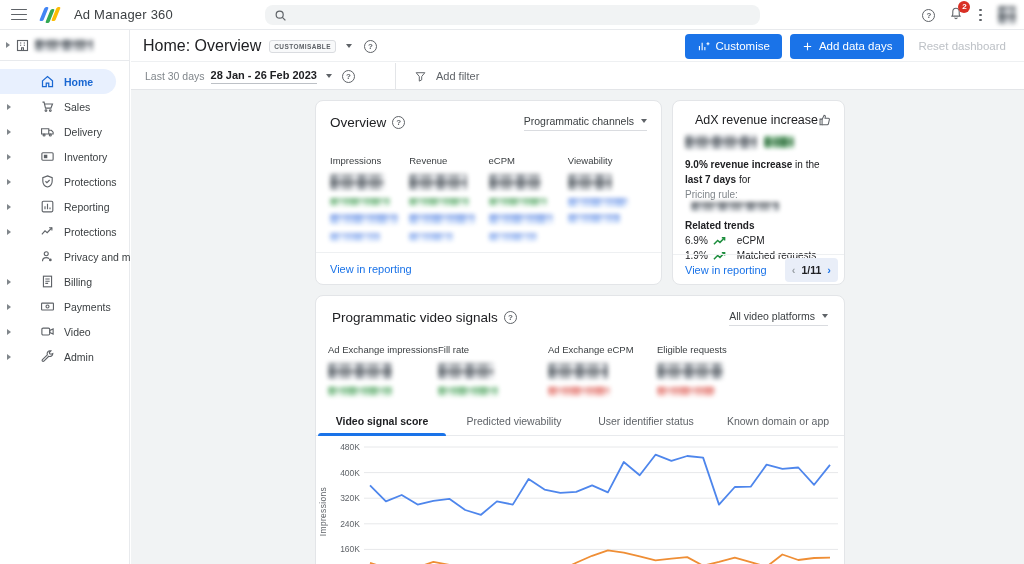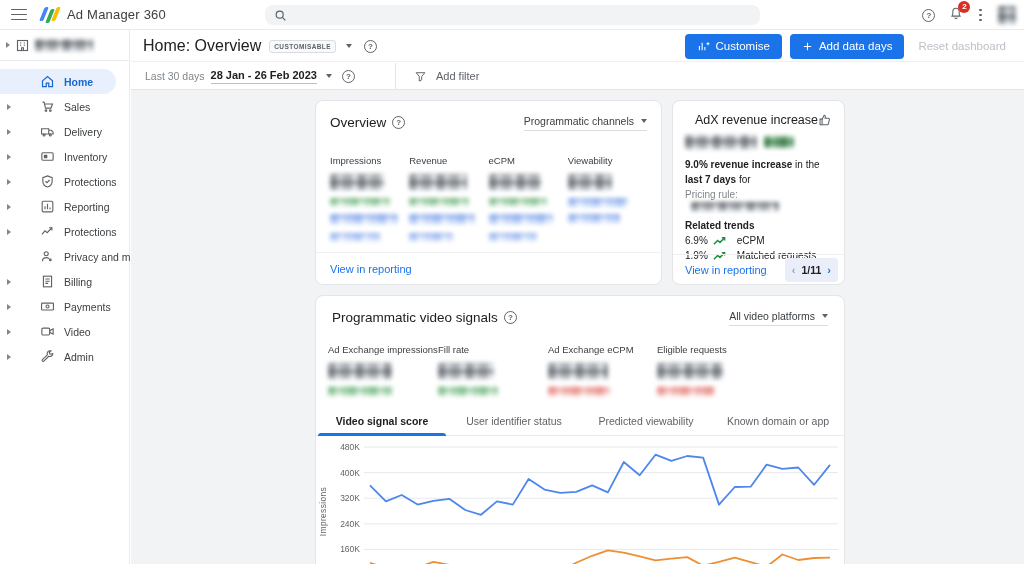--- a/index.html
+++ b/index.html
@@ -10,21 +10,21 @@
   
   .topbar { position:absolute; left:0; top:0; width:1024px; height:30px; background:#fff;
             border-bottom:1px solid #e8eaed; display:flex; align-items:center; z-index:5; }
   .hamburger { width:16px; height:12px; margin-left:11px; display:flex; flex-direction:column; justify-content:space-between; cursor:pointer; }
   .hamburger span { display:block; height:1.8px; background:#5f6368; border-radius:1px; }
   .logo { display:flex; margin-left:15px; gap:2px; }
   .logo i { display:block; width:4px; height:14px; border-radius:1.5px; transform:skewX(-22deg); }
   .logo i:nth-child(1){ background:#4285f4; }
   .logo i:nth-child(2){ background:#34a853; margin-top:2px;}
   .logo i:nth-child(3){ background:#fbbc04; }
-  .app-title { font-size:13px; color:#3c4043; margin-left:9px; letter-spacing:.2px;text-align:center; }
+  .app-title { font-size:13px; color:#3c4043; margin-left:16px; letter-spacing:.2px;text-align:center; }
   .searchbar { position:absolute; left:265px; top:5px; width:495px; height:20px; background:#f1f3f4; border-radius:8px;
                display:flex; align-items:center; padding-left:9px; }
   .topbar-right { position:absolute; right:8px; top:0; height:30px; display:flex; align-items:center; gap:14px; }
   .qcircle { display:inline-flex; width:13px; height:13px; border:1.2px solid #5f6368; border-radius:50%;
              align-items:center; justify-content:center; font-size:8px; color:#5f6368; font-weight:bold; }
   .bell-wrap { position:relative; }
   .badge { position:absolute; top:-5px; right:-7px; min-width:12px; height:12px; padding:0 2px; background:#d93025; color:#fff;
            border-radius:7px; font-size:8px; line-height:12px; text-align:center; font-weight:bold; }
   .kebab { display:flex; flex-direction:column; gap:2.5px; padding:2px; }
   .kebab i { width:2.6px; height:2.6px; background:#5f6368; border-radius:50%; }
@@ -467,22 +467,22 @@
           <span class="bb red" style="width:62px;height:10px;margin-top:4px;"></span>
         </div>
         <div class="vid-metric" style="left:341px;">
           <div class="m-label">Eligible requests</div>
           <span class="bb g" style="width:66px;height:16px;"></span><br>
           <span class="bb red" style="width:58px;height:10px;margin-top:4px;"></span>
         </div>
       </div>
       <div class="tabs">
         <div class="tab active">Video signal score</div>
+        <div class="tab">Predicted viewability</div>
         <div class="tab">User identifier status</div>
-        <div class="tab">Predicted viewability</div>
         <div class="tab">Known domain or app</div>
       </div>
       <div class="chart-wrap">
         <span class="ylab">Impressions</span>
         <svg id="signal-chart" width="514" height="150" style="position:absolute;left:8px;top:0;">
             <line x1="40" x2="514" y1="8" y2="8" class="gridline"></line>
             <text x="36" y="11" class="tick">480K</text>
             <line x1="40" x2="514" y1="33.6" y2="33.6" class="gridline"></line>
             <text x="36" y="36.6" class="tick">400K</text>
             <line x1="40" x2="514" y1="59.2" y2="59.2" class="gridline"></line>

